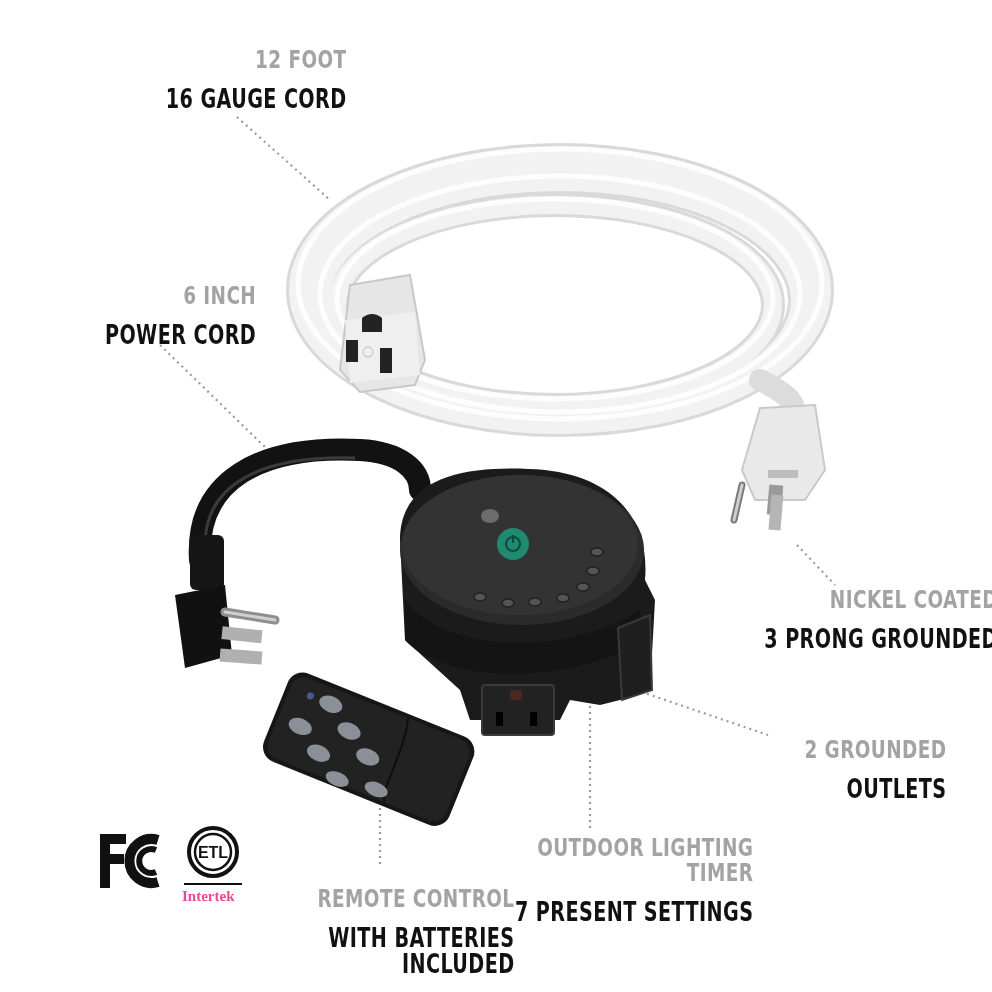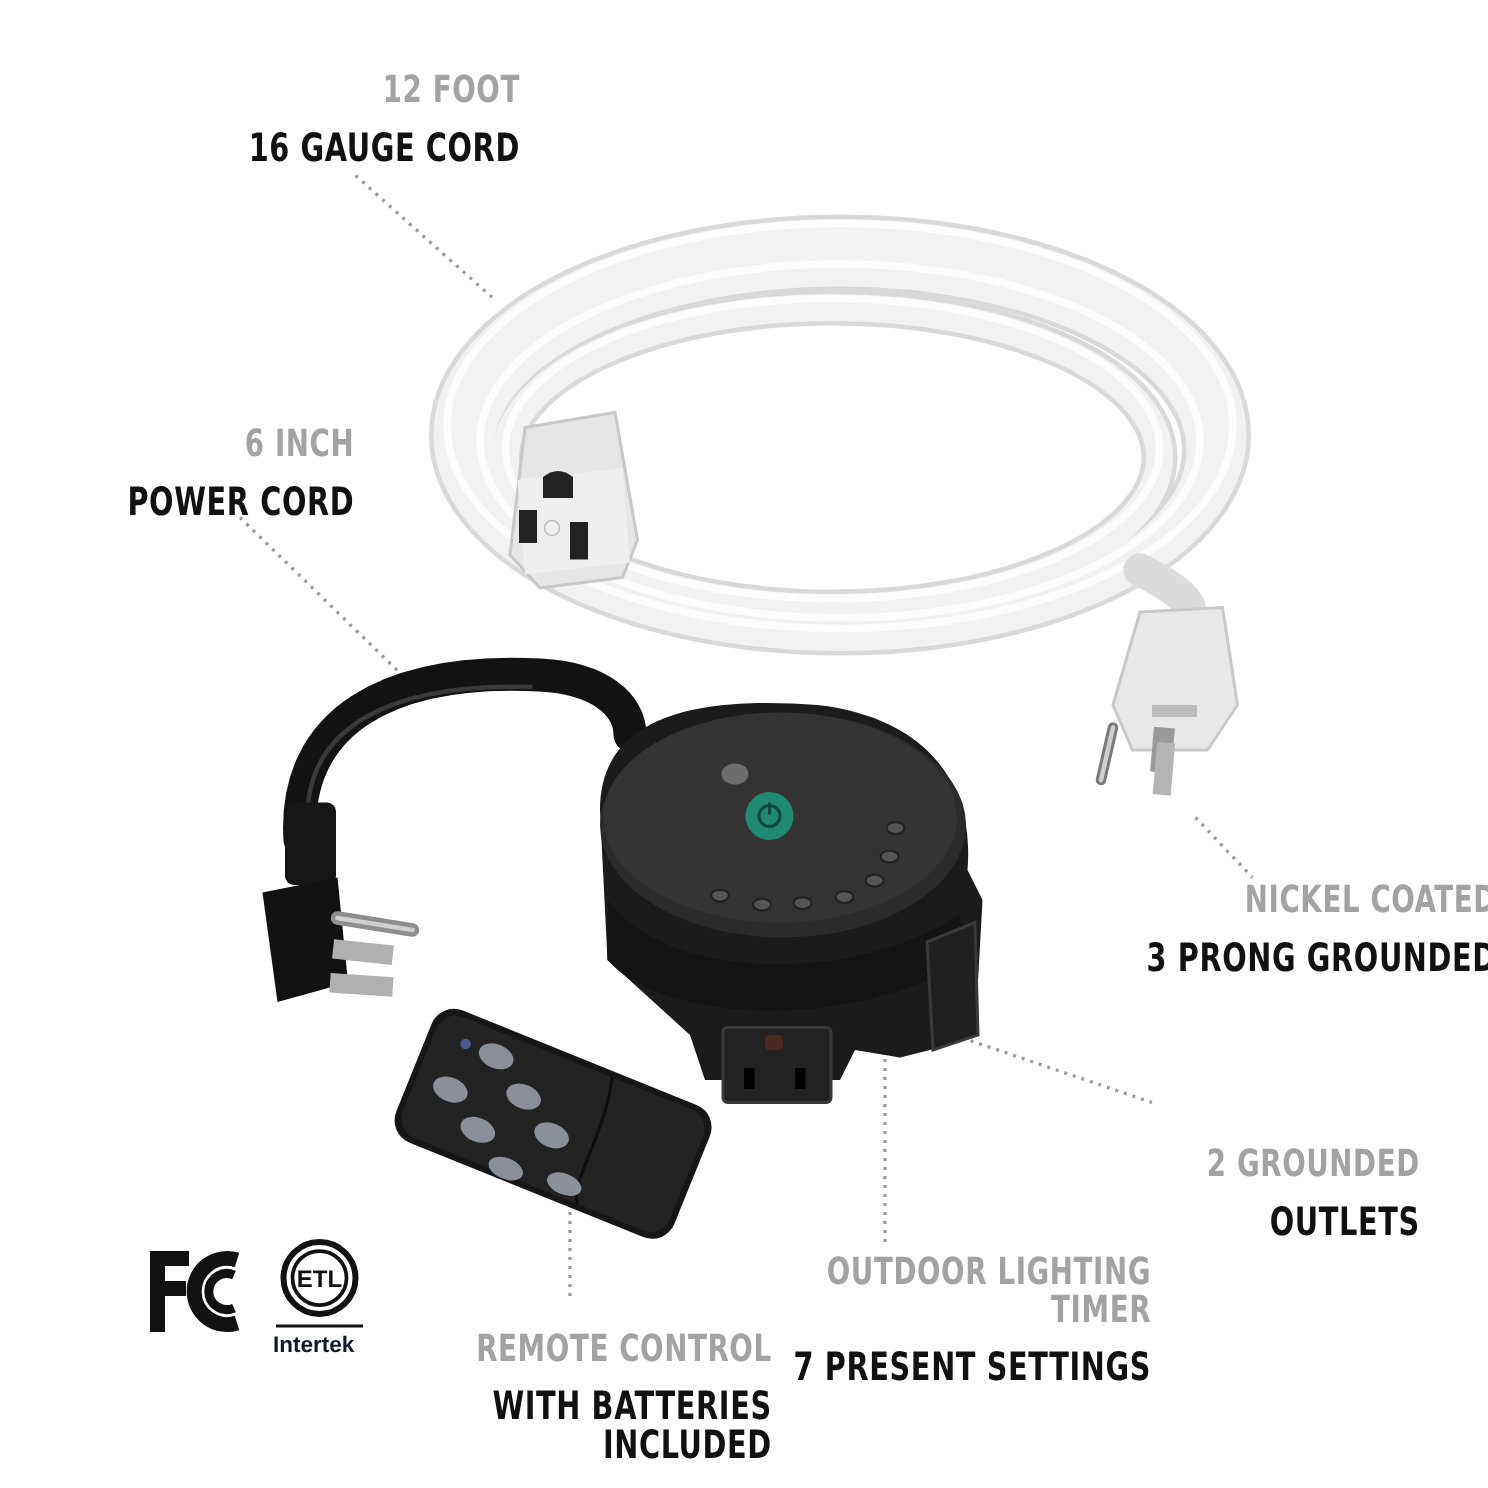--- a/index.html
+++ b/index.html
@@ -2,21 +2,21 @@
 <html><head>
 <meta charset="utf-8">
 <style>
   html,body{margin:0;padding:0;background:#ffffff;}
   body{width:992px;height:992px;position:relative;overflow:hidden;font-family:"DejaVu Sans Condensed","DejaVu Sans","Liberation Sans",sans-serif;}
   .label{position:absolute;text-align:right;line-height:1;font-weight:bold;letter-spacing:0.5px;}
   .label .sub{color:#a3a3a3;font-size:25px;display:block;transform:scaleX(0.82);transform-origin:center;}
   .label .main{color:#111111;font-size:26px;display:block;margin-top:14px;transform:scaleX(0.82);transform-origin:center;}
   .art{position:absolute;left:0;top:0;width:992px;height:992px;}
   .logo-fc{position:absolute;left:96px;top:826px;}
-  .intertek{position:absolute;left:182px;top:888px;font-family:Liberation Sans, sans-serif;font-weight:bold;font-size:15px;color:#0f172a;}
+  .intertek{position:absolute;left:182px;top:888px;font-family:Liberation Serif, serif;font-weight:bold;font-size:15px;color:#ec4899;}
 </style>
 </head>
 <body>
 
 <svg class="art" viewBox="0 0 992 992" xmlns="http://www.w3.org/2000/svg">
 
   <g stroke="#9a9a9a" stroke-width="2.2" stroke-dasharray="2 4" fill="none">
     <line x1="237" y1="117" x2="330" y2="200"></line>
     <line x1="160" y1="345" x2="268" y2="450"></line>
     <line x1="797" y1="545" x2="835" y2="585"></line>
@@ -124,36 +124,36 @@
       <ellipse cx="392" cy="782" rx="12" ry="7"></ellipse>
     </g>
   </g>
 </svg>
 
 <div class="label" style="left:110px;top:47px;width:260px;">
   <span class="sub">12 FOOT</span>
   <span class="main">16 GAUGE CORD</span>
 </div>
 
-<div class="label" style="left:36px;top:283px;width:220px;">
+<div class="label" style="left:56px;top:283px;width:220px;">
   <span class="sub">6 INCH</span>
   <span class="main">POWER CORD</span>
 </div>
 
 <div class="label" style="left:734px;top:587px;width:290px;">
   <span class="sub">NICKEL COATED</span>
   <span class="main">3 PRONG GROUNDED</span>
 </div>
 
-<div class="label" style="left:760px;top:763px;width:205px;">
+<div class="label" style="left:760px;top:737px;width:205px;">
   <span class="sub">2 GROUNDED</span>
   <span class="main">OUTLETS</span>
 </div>
 
-<div class="label" style="left:458px;top:835px;width:340px;">
+<div class="label" style="left:444px;top:835px;width:340px;">
   <span class="sub">OUTDOOR LIGHTING TIMER</span>
   <span class="main">7 PRESENT SETTINGS</span>
 </div>
 
 <div class="label" style="left:196px;top:886px;width:350px;">
   <span class="sub">REMOTE CONTROL</span>
   <span class="main">WITH BATTERIES INCLUDED</span>
 </div>
 
 <svg class="logo-fc" width="160" height="70" viewBox="0 0 160 70">

